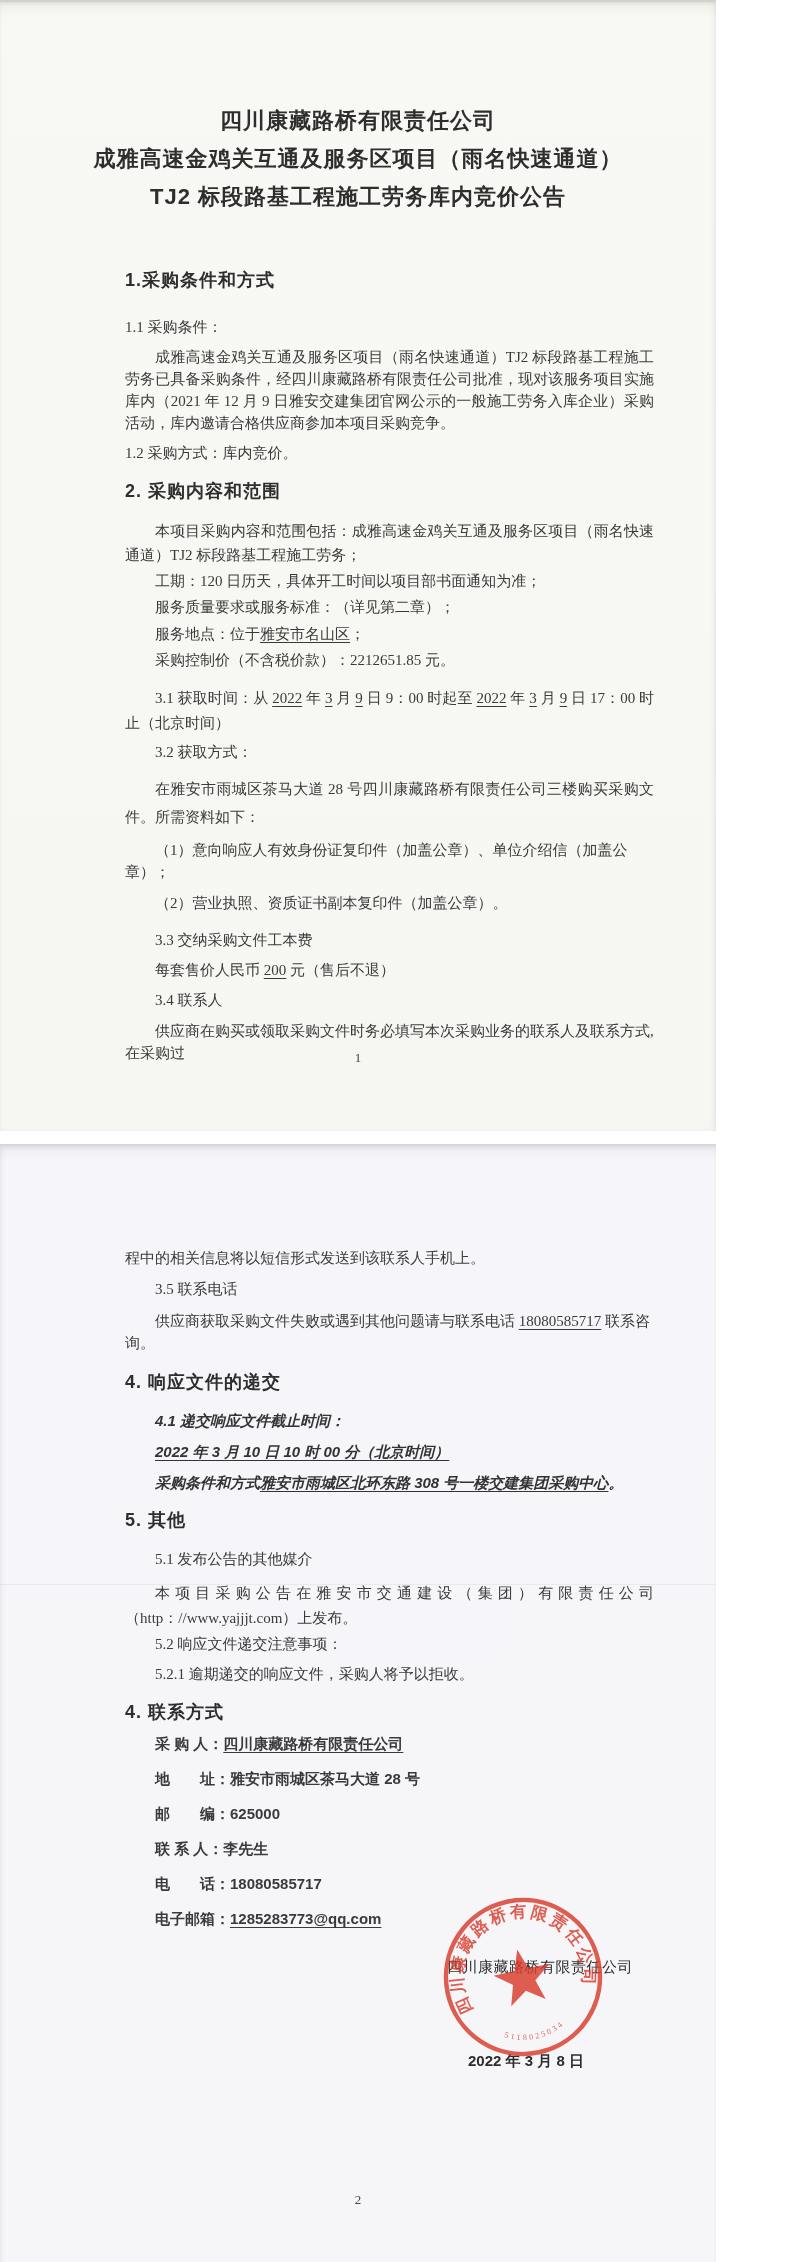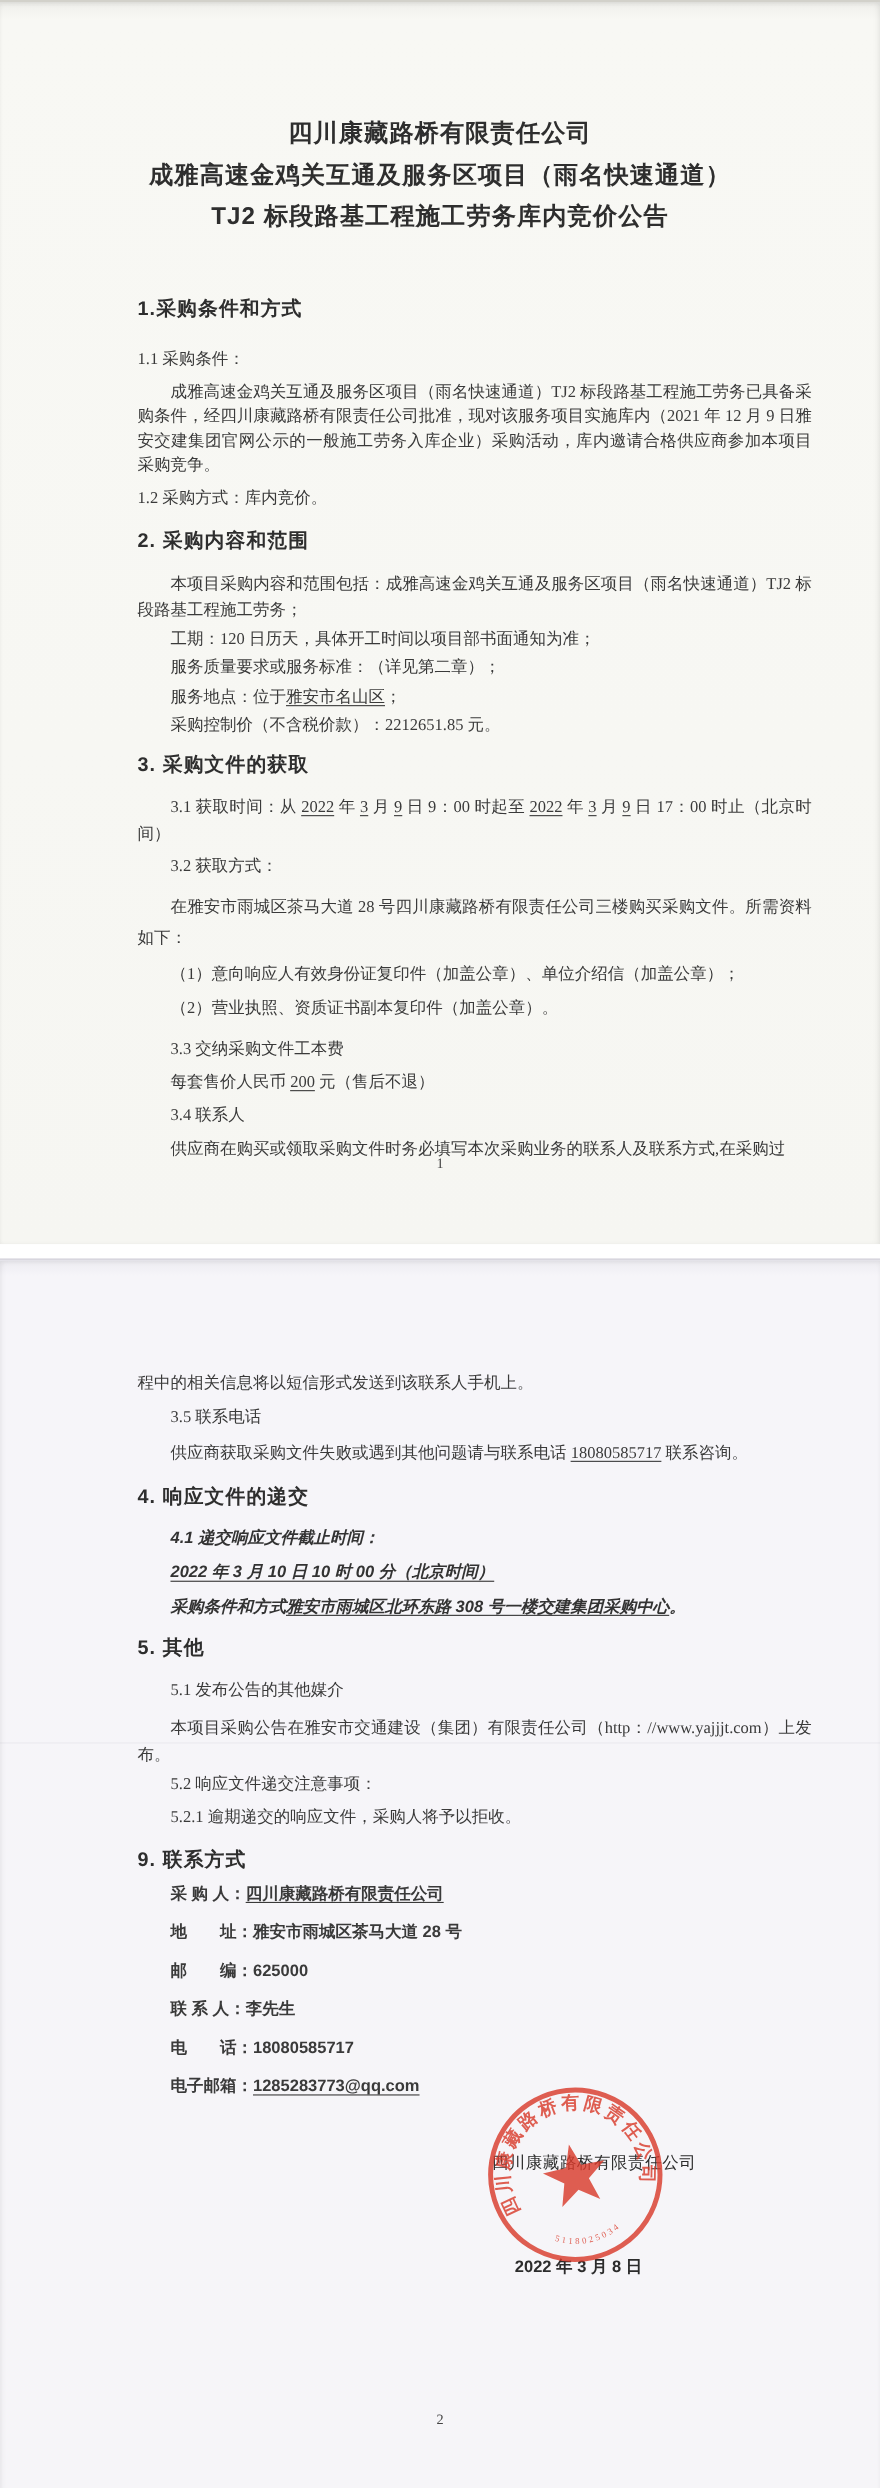--- a/index.html
+++ b/index.html
@@ -1,18 +1,18 @@
 <!DOCTYPE html>
 <html><head>
 <meta charset="utf-8">
 <style>
   html,body { margin:0; padding:0; background:#ffffff; }
   .stage { width:800px; margin:0 auto; font-family:"Liberation Serif", serif; color:#3a3a3a; }
 
-  .page { position:relative; width:800px; overflow:hidden; }
+  .page { position:relative; width:716px; overflow:hidden; }
   .page1 {
     height:1129px;
     background:linear-gradient(180deg,#efefeb 0px,#f8f8f4 16px,#f7f7f3 60%,#f6f6f2 100%);
     border-top:2px solid #d2d1ca;
     box-shadow:inset 0 2px 4px rgba(0,0,0,.06), inset -3px 0 5px rgba(0,0,0,.04);
   }
   .page-gap { height:13px; background:#ffffff; }
   .page2 {
     height:1120px;
     background:linear-gradient(180deg,#edecf1 0px,#f6f5f9 14px,#f6f5f8 100%);
@@ -84,21 +84,20 @@
       <p class="b para" style="margin-top:8px">成雅高速金鸡关互通及服务区项目（雨名快速通道）TJ2 标段路基工程施工劳务已具备采购条件，经四川康藏路桥有限责任公司批准，现对该服务项目实施库内（2021 年 12 月 9 日雅安交建集团官网公示的一般施工劳务入库企业）采购活动，库内邀请合格供应商参加本项目采购竞争。</p>
       <p class="b" style="margin-top:8px">1.2 采购方式：库内竞价。</p>
 
       <h2 class="h" style="margin-top:15px">2. 采购内容和范围</h2>
       <p class="b para lh24" style="margin-top:16px">本项目采购内容和范围包括：成雅高速金鸡关互通及服务区项目（雨名快速通道）TJ2 标段路基工程施工劳务；</p>
       <p class="b ind" style="margin-top:3px">工期：120 日历天，具体开工时间以项目部书面通知为准；</p>
       <p class="b ind" style="margin-top:4px">服务质量要求或服务标准：（详见第二章）；</p>
       <p class="b ind" style="margin-top:5px"><span>服务地点：位于</span><span class="u">雅安市名山区</span><span>；</span></p>
       <p class="b ind" style="margin-top:4px">采购控制价（不含税价款）：2212651.85 元。</p>
 
-      <h2 class="h" style="margin-top:12px">3. 采购文件的获取</h2>
       <p class="b para lh25" style="margin-top:15px"><span>3.1 获取时间：从 </span><span class="u">2022</span><span> 年 </span><span class="u">3</span><span> 月 </span><span class="u">9</span><span> 日 9：00 时起至 </span><span class="u">2022</span><span> 年 </span><span class="u">3</span><span> 月 </span><span class="u">9</span><span> 日 17：00 时止（北京时间）</span></p>
       <p class="b ind" style="margin-top:5px">3.2 获取方式：</p>
       <p class="b para lh28" style="margin-top:12px">在雅安市雨城区茶马大道 28 号四川康藏路桥有限责任公司三楼购买采购文件。所需资料如下：</p>
       <p class="b ind" style="margin-top:8px">（1）意向响应人有效身份证复印件（加盖公章）、单位介绍信（加盖公章）；</p>
       <p class="b ind" style="margin-top:9px">（2）营业执照、资质证书副本复印件（加盖公章）。</p>
       <p class="b ind" style="margin-top:15px">3.3 交纳采购文件工本费</p>
       <p class="b ind" style="margin-top:8px"><span>每套售价人民币 </span><span class="u">200</span><span> 元（售后不退）</span></p>
       <p class="b ind" style="margin-top:8px">3.4 联系人</p>
       <p class="b ind" style="margin-top:9px">供应商在购买或领取采购文件时务必填写本次采购业务的联系人及联系方式,在采购过</p>
     </div>
@@ -120,21 +119,21 @@
       <p class="b ind bold" style="margin-top:16px">4.1 递交响应文件截止时间：</p>
       <p class="b ind bold" style="margin-top:9px"><span class="u">2022 年 3 月 10 日 10 时 00 分（北京时间）</span></p>
       <p class="b ind bold" style="margin-top:9px"><span>采购条件和方式</span><span class="u">雅安市雨城区北环东路 308 号一楼交建集团采购中心</span><span>。</span></p>
 
       <h2 class="h" style="margin-top:14px">5. 其他</h2>
       <p class="b ind" style="margin-top:16px">5.1 发布公告的其他媒介</p>
       <p class="b para lh25" style="margin-top:11px">本项目采购公告在雅安市交通建设（集团）有限责任公司（http：//www.yajjjt.com）上发布。</p>
       <p class="b ind" style="margin-top:2px">5.2 响应文件递交注意事项：</p>
       <p class="b ind" style="margin-top:8px">5.2.1 逾期递交的响应文件，采购人将予以拒收。</p>
 
-      <h2 class="h" style="margin-top:15px">9. 联系方式</h2>
+      <h2 class="h" style="margin-top:15px">4. 联系方式</h2>
       <div style="margin-top:8px">
         <p class="contact-row"><span class="label">采 购 人：</span><span class="value u">四川康藏路桥有限责任公司</span></p>
         <p class="contact-row"><span class="label">地　　址：</span><span class="value">雅安市雨城区茶马大道 28 号</span></p>
         <p class="contact-row"><span class="label">邮　　编：</span><span class="value">625000</span></p>
         <p class="contact-row"><span class="label">联 系 人：</span><span class="value">李先生</span></p>
         <p class="contact-row"><span class="label">电　　话：</span><span class="value">18080585717</span></p>
         <p class="contact-row"><span class="label">电子邮箱：</span><span class="value u">1285283773@qq.com</span></p>
       </div>
     </div>
 

